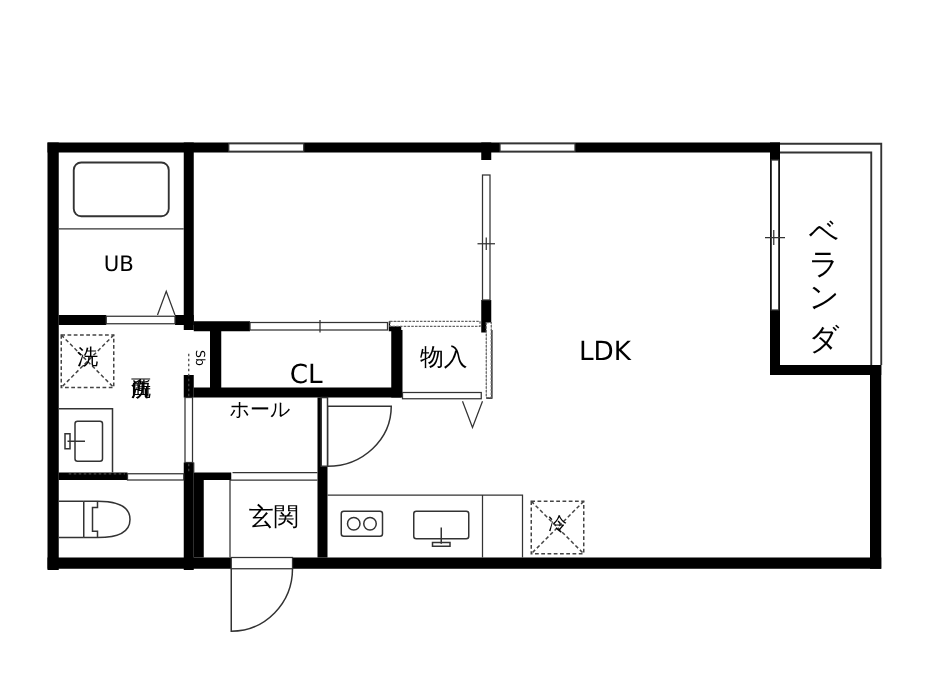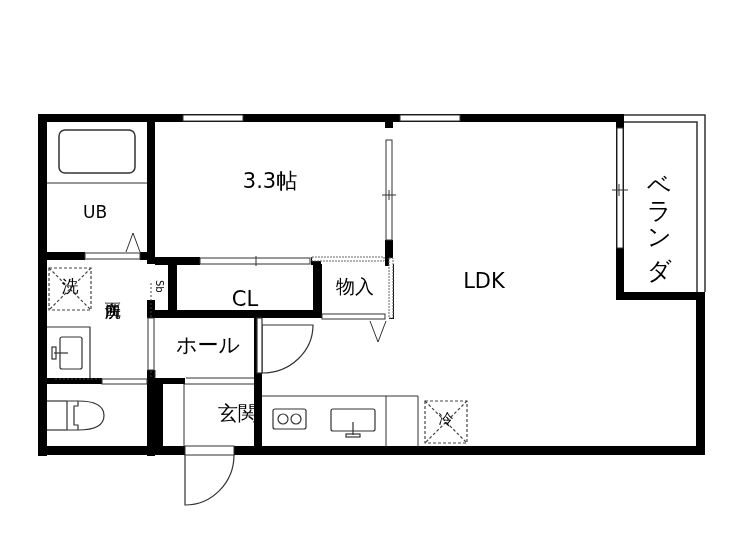--- a/index.html
+++ b/index.html
@@ -138,36 +138,35 @@
   </g>
 
   <g fill="none" stroke="#444" stroke-width="1.2" stroke-dasharray="3,2">
     <rect x="425" y="401" width="42" height="42"></rect>
     <line x1="425" y1="401" x2="467" y2="443"></line>
     <line x1="467" y1="401" x2="425" y2="443"></line>
   </g>
 </svg>
 
 <div class="lbl" style="left:225px;top:170px;width:90px;font-size:21px;">
-  <div>3.3帖</div>
 </div>
 
 <div class="lbl" style="left:434px;top:270px;width:100px;font-size:21px;">
   <div>LDK</div>
 </div>
 
 <div class="lbl" style="left:70px;top:204px;width:50px;font-size:17px;">UB</div>
 
 <div class="lbl" style="left:210px;top:288px;width:70px;font-size:21px;">CL</div>
 
 <div class="lbl" style="left:325px;top:277px;width:60px;font-size:19px;font-family:Liberation Serif, serif;">物入</div>
 
-<div class="lbl" style="left:163px;top:334px;width:90px;font-size:21px;">ホール</div>
+<div class="lbl" style="left:163px;top:320px;width:90px;font-size:16px;">ホール</div>
 
-<div class="lbl" style="left:186px;top:403px;width:66px;font-size:20px;padding-left:19px;">玄関</div>
+<div class="lbl" style="left:186px;top:403px;width:66px;font-size:20px;">玄関</div>
 
 <div class="lbl vert" style="left:104px;top:290px;font-size:16px;">洗面所</div>
 
 <div class="lbl vert" style="left:646px;top:158px;font-size:24px;">ベランダ</div>
 
 <div class="lbl" style="left:154px;top:280px;font-size:10px;transform:rotate(90deg);transform-origin:left top;margin-left:10px;">Sb</div>
 
 <div class="lbl" style="left:55px;top:278px;width:30px;font-size:17px;">洗</div>
 
 <div class="lbl" style="left:434px;top:412px;width:24px;font-size:15px;">冷</div>

